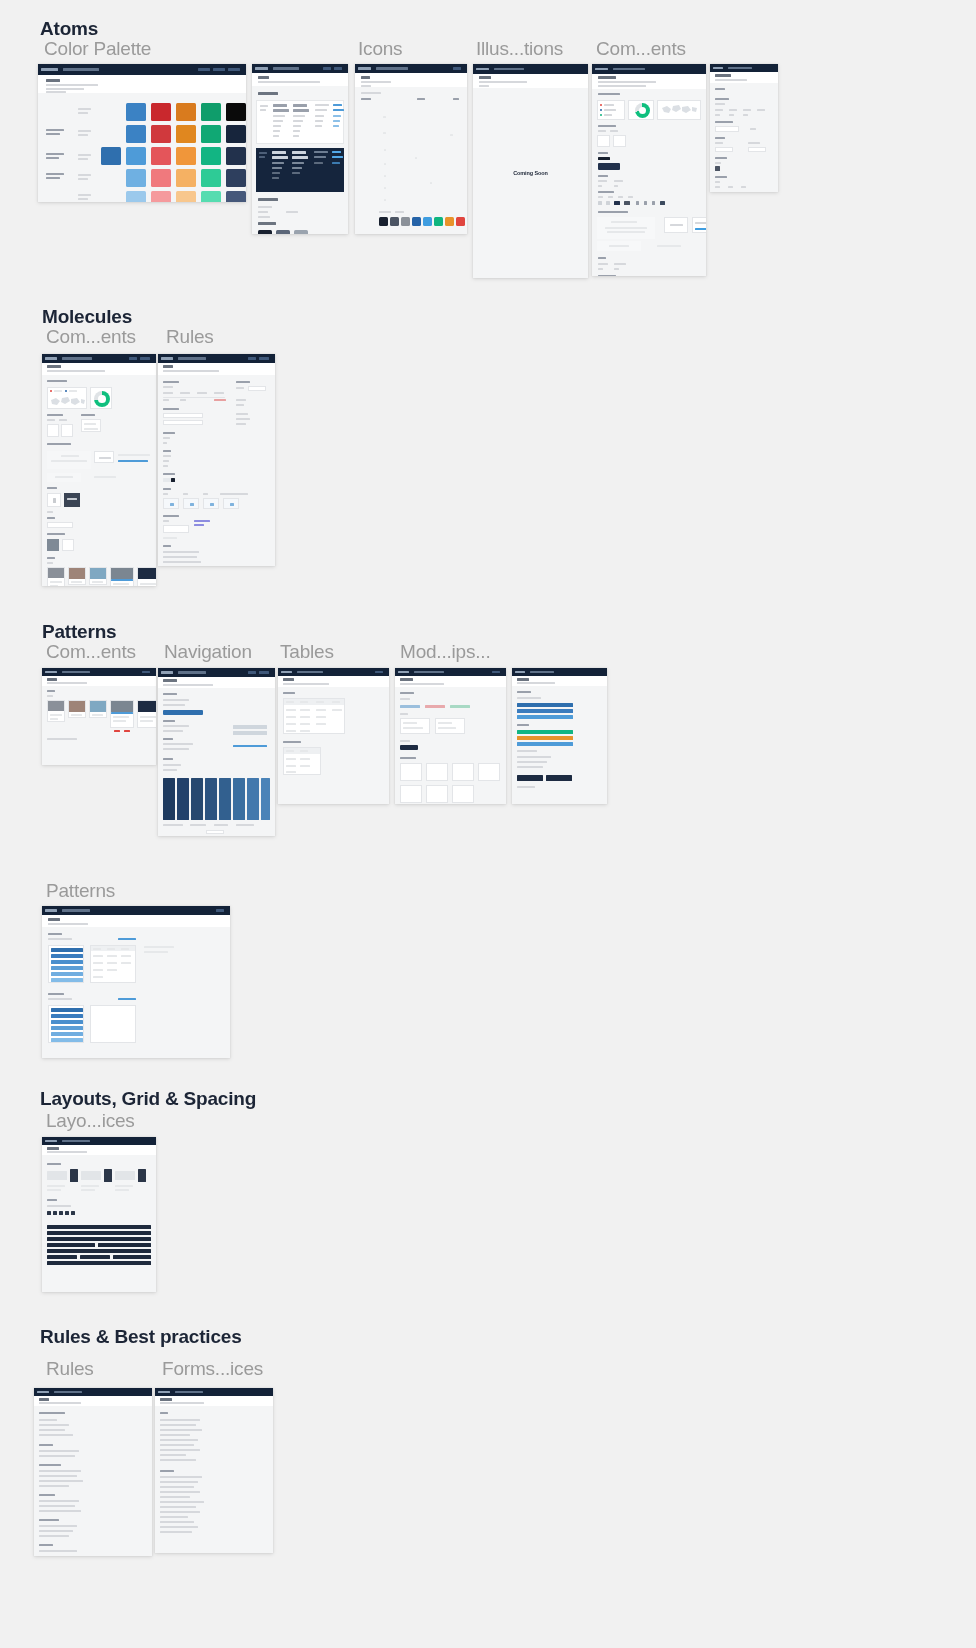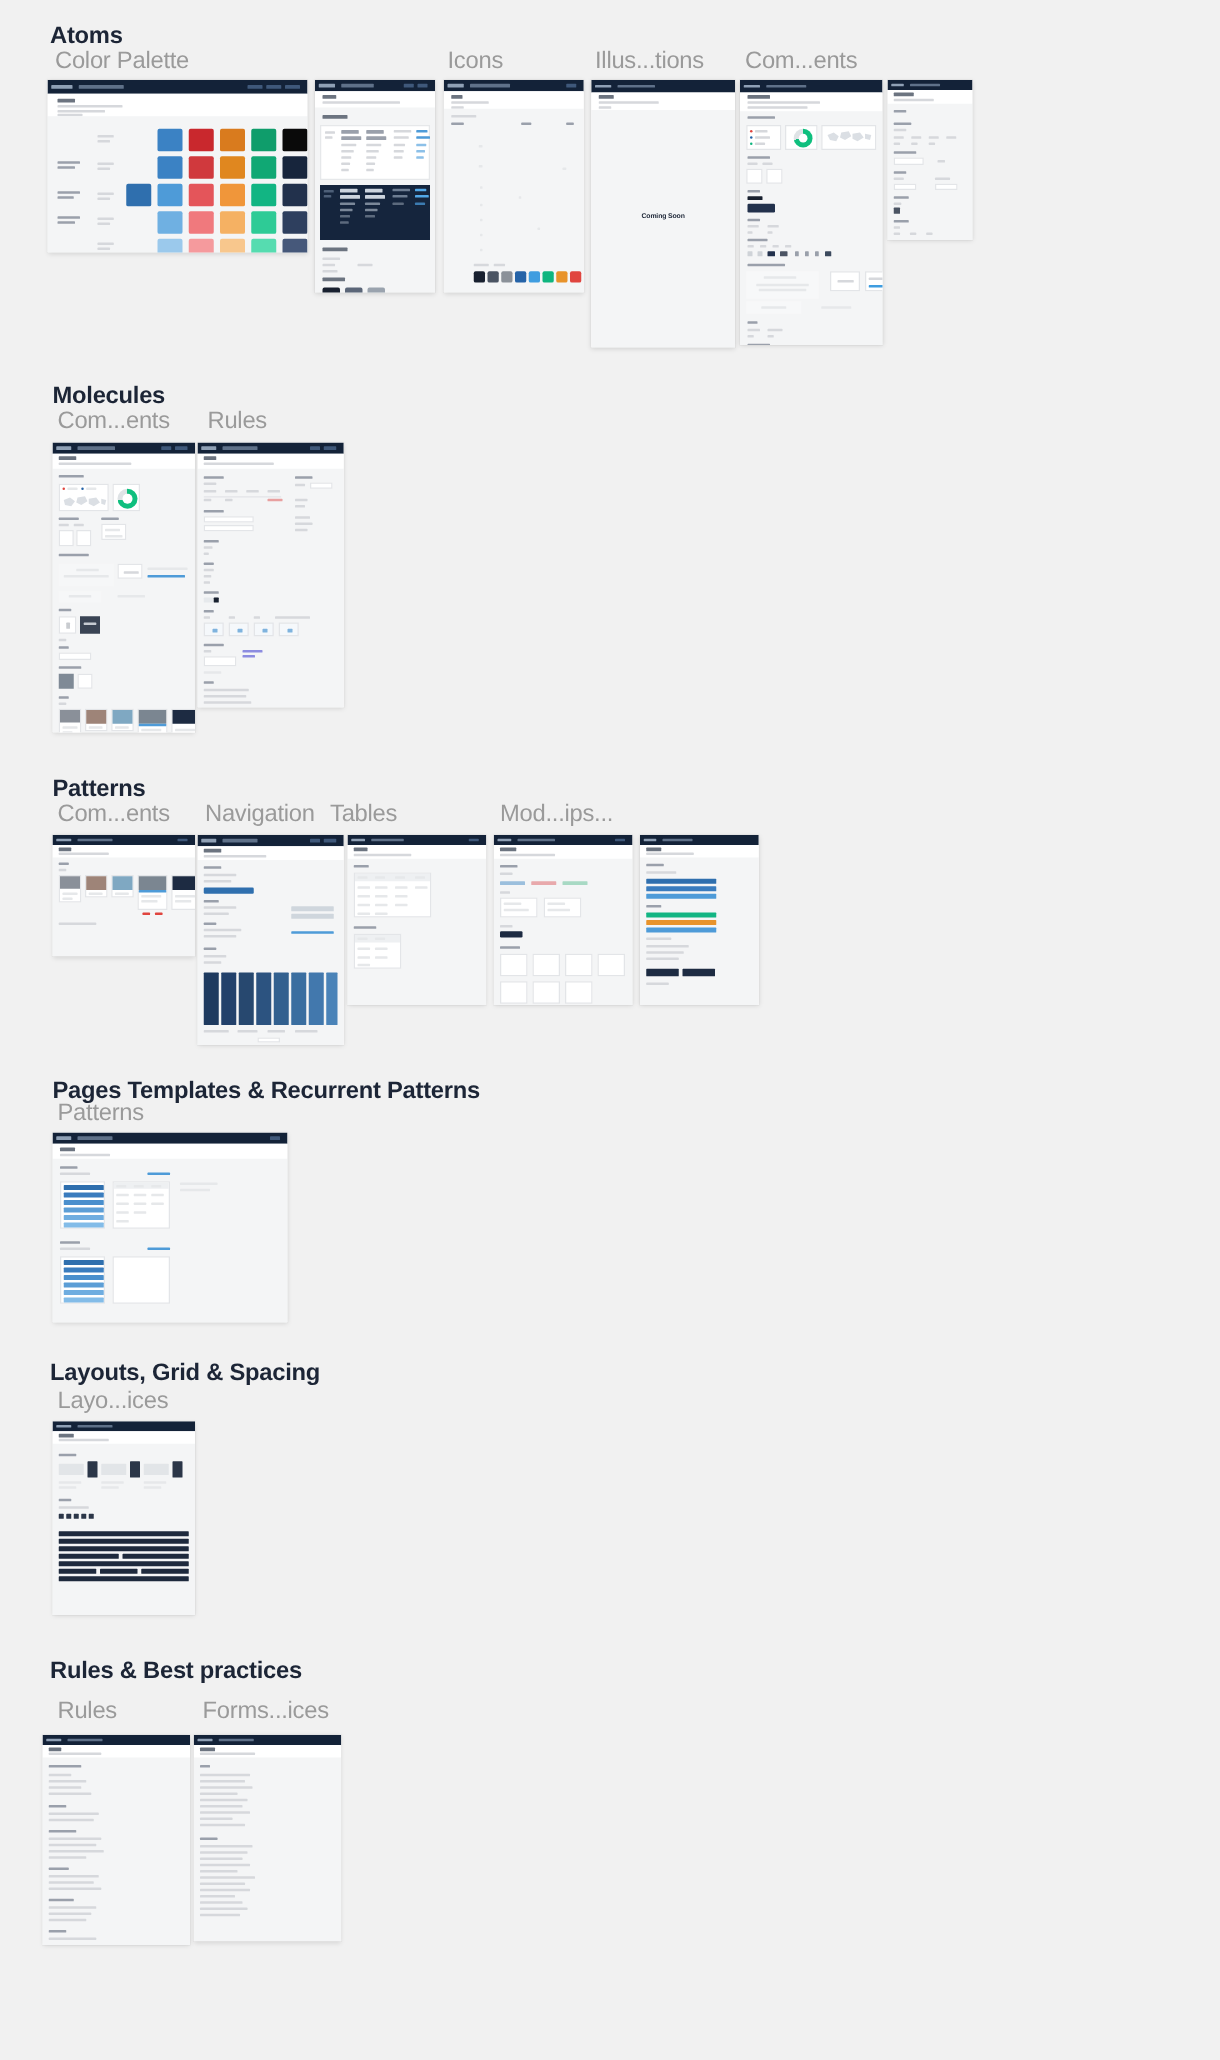--- a/index.html
+++ b/index.html
@@ -600,21 +600,21 @@
       <div class="ln" style="position:absolute;left:78px;top:29px;width:8px;"></div>
       <div class="ln" style="position:absolute;left:78px;top:38px;width:12px;"></div>
       <div class="ln" style="position:absolute;left:78px;top:43px;width:14px;"></div>
       <div class="ln" style="position:absolute;left:78px;top:48px;width:10px;"></div>
     </div>
   </div>
 
   <div class="section-title" style="left:42px; top:621px;">Patterns</div>
   <div class="frame-label" style="left:46px; top:641px;">Com...ents</div>
   <div class="frame-label" style="left:164px; top:641px;">Navigation</div>
-  <div class="frame-label" style="left:264px; top:641px;">Tables</div>
+  <div class="frame-label" style="left:280px; top:641px;">Tables</div>
   <div class="frame-label" style="left:400px; top:641px;">Mod...ips...</div>
 
   <div class="thumb" style="left:42px; top:668px; width:114px; height:97px;">
     <div class="nav" style="height:8px;">
       <span class="logo" style="width:12px;height:2px;"></span>
       <span class="navtxt" style="width:28px;height:2px;"></span>
       <span class="navright">
           <i style="width:8px"></i>
         </span>
     </div>
@@ -811,21 +811,20 @@
       <div class="ln" style="position:absolute;left:5px;top:64px;width:20px;"></div>
       <div class="ln" style="position:absolute;left:5px;top:70px;width:34px;"></div>
       <div class="ln" style="position:absolute;left:5px;top:75px;width:30px;"></div>
       <div class="ln" style="position:absolute;left:5px;top:80px;width:26px;"></div>
       <div class="bar" style="left:5px;top:89px;width:26px;height:6px;background:#1d2b42;"></div>
       <div class="bar" style="left:34px;top:89px;width:26px;height:6px;background:#1d2b42;"></div>
       <div class="ln" style="position:absolute;left:5px;top:100px;width:18px;"></div>
     </div>
   </div>
 
-  <div class="section-title" style="left:42px; top:862px;">Pages Templates &amp; Recurrent Patterns</div>
   <div class="frame-label" style="left:46px; top:880px;">Patterns</div>
 
   <div class="thumb" style="left:42px; top:906px; width:188px; height:152px;">
     <div class="nav" style="height:9px;">
       <span class="logo" style="width:12px;height:2.5px;"></span>
       <span class="navtxt" style="width:28px;height:2.5px;"></span>
       <span class="navright">
           <i style="width:8px"></i>
         </span>
     </div>

